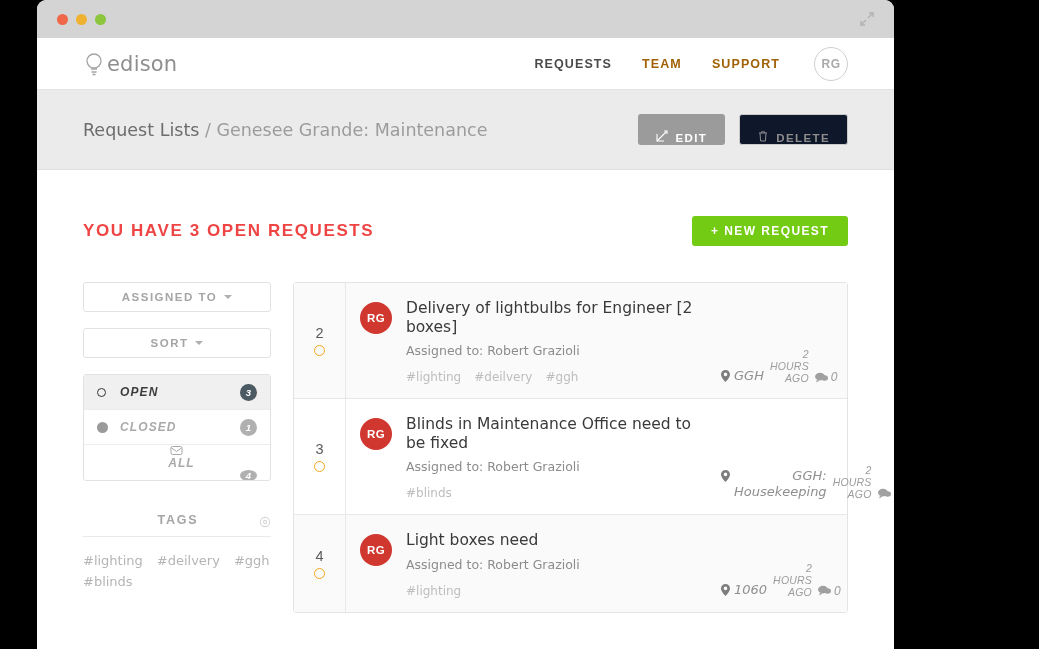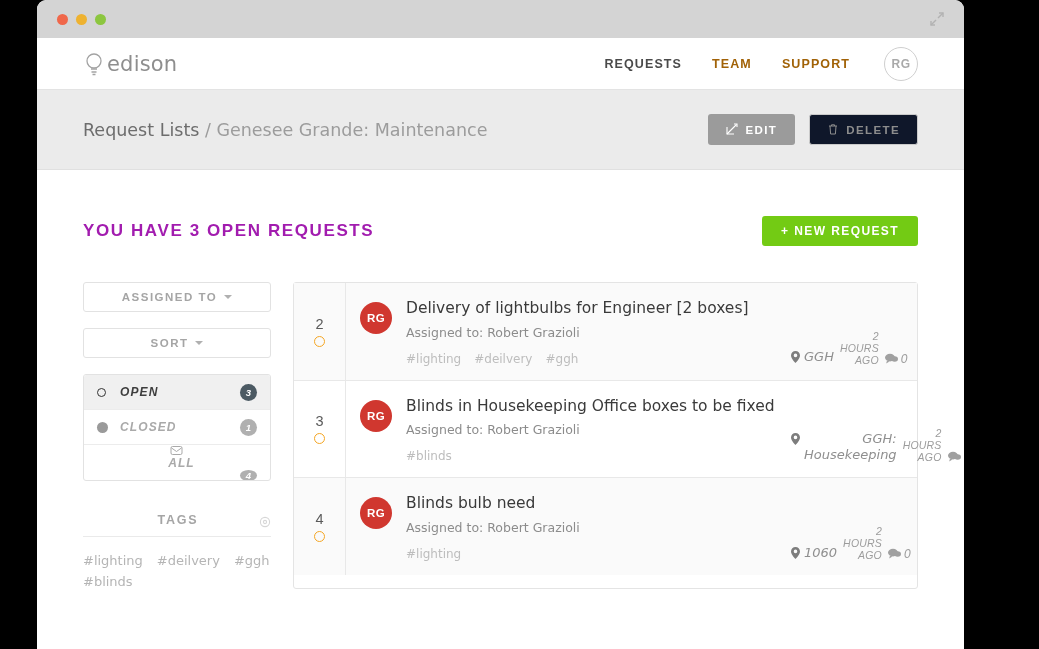--- a/index.html
+++ b/index.html
@@ -4,21 +4,21 @@
 <style>
   * { box-sizing: border-box; margin: 0; padding: 0; }
   html, body {
     width: 1039px; height: 649px;
     background: #000;
     font-family: "Liberation Sans", sans-serif;
     overflow: hidden;
   }
   .window {
     position: absolute;
-    left: 37px; top: 0; width: 927px; height: 649px;
+    left: 37px; top: 0; width: 857px; height: 649px;
     background: #ffffff;
     border-radius: 9px 9px 0 0;
     overflow: hidden;
   }
   
   .titlebar {
     height: 38px;
     background: #d4d4d4;
     border-radius: 9px 9px 0 0;
     display: flex; align-items: center;
@@ -67,33 +67,33 @@
     height: 80px;
     background: #ebebeb;
     border-bottom: 1px solid #e0e0e0;
     display: flex; align-items: center;
     padding: 0 46px 0 46px;
   }
   .crumb { font-size: 17.5px; color: #9c9c9c; font-family: "DejaVu Sans", sans-serif;}
   .crumb .first { color: #6d6d6d; }
   .subbar-actions { margin-left: auto; display: flex; gap: 14px; }
   .btn {
-    height: 31px; display: inline-flex; align-items: center; gap: 7px;
+    height: 31px; display: inline-flex; align-items: flex-end; gap: 7px;
     padding: 0 17px; border-radius: 3px; font-size: 11.5px;
     letter-spacing: 1.4px; font-weight: bold; cursor: pointer;
     border: 1px solid transparent;
   }
   .btn-edit { background: #9b9b9b; color: #ffffff; }
   .btn-delete { background: #0f172a; color: #8d8d8d; border-color: #cacaca; }
   .btn svg { width: 12px; height: 12px; }
   
   .main { padding: 46px 46px 0 46px; background: #fff; }
   .main-head { display: flex; align-items: center; padding-bottom: 14px; }
   .page-title {
-    font-size: 17px; letter-spacing: 1.6px; color: #a21caf; font-weight: bold;
+    font-size: 17px; letter-spacing: 1.6px; color: #ef4444; font-weight: bold;
   }
   .btn-new {
     margin-left: auto;
     background: #73cb14; color: #fff; height: 30px;
     display: inline-flex; align-items: center; padding: 0 19px;
     border-radius: 3px; font-size: 12px; letter-spacing: 1.4px; font-weight: bold;
     cursor: pointer;
   }
   .columns { display: flex; gap: 22px; padding-top: 22px; }
   
@@ -365,21 +365,21 @@
         </div>
 
         <div class="row">
           <div class="row-num">
             <span class="n">3</span>
             <span class="open-ring"></span>
           </div>
           <div class="row-body">
             <div class="avatar-red">RG</div>
             <div class="row-text">
-              <div class="row-title">Blinds in Housekeeping Office boxes to be fixed</div>
+              <div class="row-title">Blinds in Maintenance Office need to be fixed</div>
               <div class="row-assigned">Assigned to: Robert Grazioli</div>
               <div class="row-tags">
                 <span class="tag">#blinds</span>
               </div>
             </div>
             <div class="row-meta">
               <div class="meta-loc">
                 <span class="pin">
                   <svg viewBox="0 0 9 12" fill="#7d7d7d">
                       <path d="M4.5 0C2 0 0 2 0 4.5 0 7.8 4.5 12 4.5 12S9 7.8 9 4.5C9 2 7 0 4.5 0zm0 6.2a1.8 1.8 0 110-3.6 1.8 1.8 0 010 3.6z"></path>
@@ -403,21 +403,21 @@
         </div>
 
         <div class="row shaded">
           <div class="row-num">
             <span class="n">4</span>
             <span class="open-ring"></span>
           </div>
           <div class="row-body">
             <div class="avatar-red">RG</div>
             <div class="row-text">
-              <div class="row-title">Blinds bulb need</div>
+              <div class="row-title">Light boxes need</div>
               <div class="row-assigned">Assigned to: Robert Grazioli</div>
               <div class="row-tags">
                 <span class="tag">#lighting</span>
               </div>
             </div>
             <div class="row-meta">
               <div class="meta-loc">
                 <span class="pin">
                   <svg viewBox="0 0 9 12" fill="#7d7d7d">
                       <path d="M4.5 0C2 0 0 2 0 4.5 0 7.8 4.5 12 4.5 12S9 7.8 9 4.5C9 2 7 0 4.5 0zm0 6.2a1.8 1.8 0 110-3.6 1.8 1.8 0 010 3.6z"></path>

